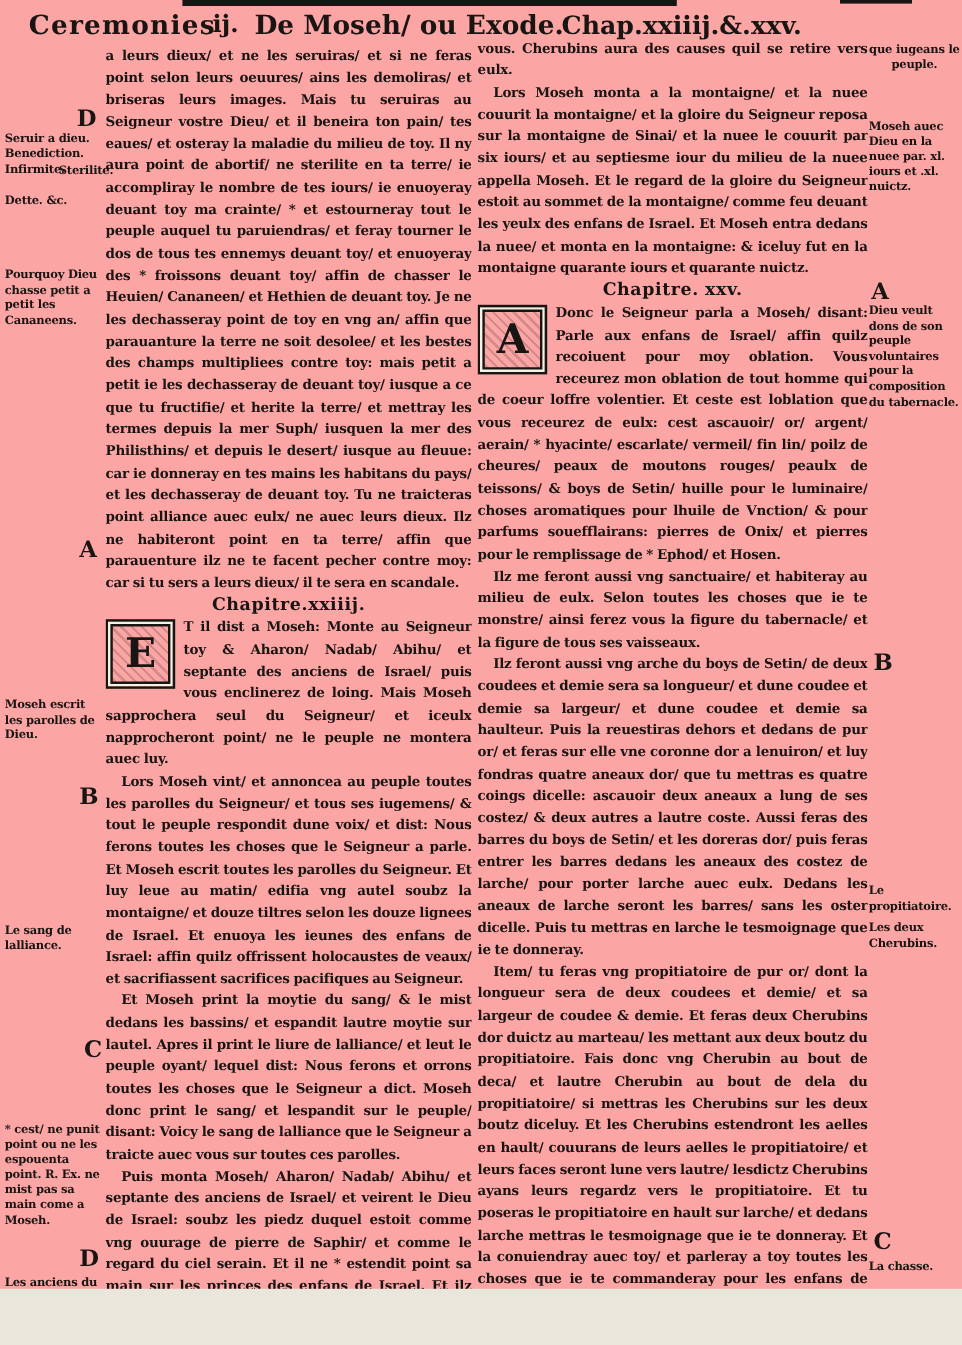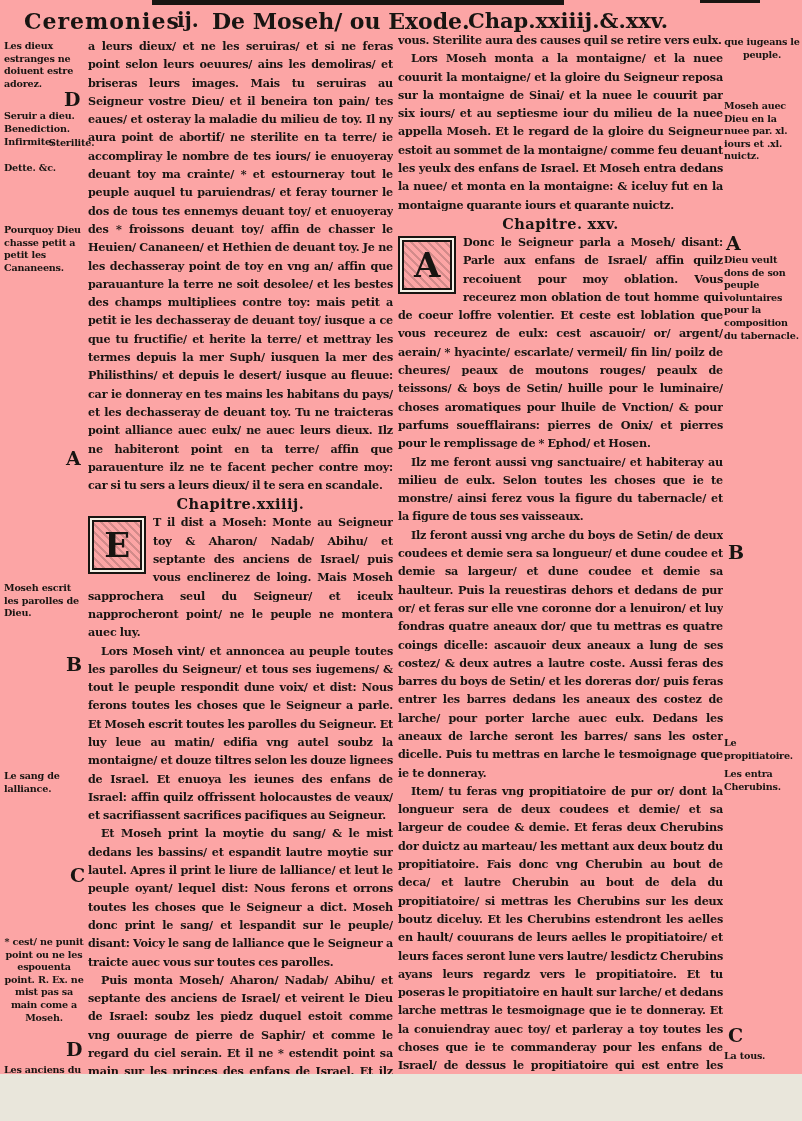--- a/index.html
+++ b/index.html
@@ -74,53 +74,52 @@
     <p class="noindent">
       <span class="dropcap">E</span><span>T il dist a Moseh: Monte au Seigneur toy &amp; Aharon/ Nadab/ Abihu/ et septante des anciens de Israel/ puis vous enclinerez de loing. Mais Moseh sapprochera seul du Seigneur/ et iceulx napprocheront point/ ne le peuple ne montera auec luy.</span>
     </p>
     <p>Lors Moseh vint/ et annoncea au peuple toutes les parolles du Seigneur/ et tous ses iugemens/ &amp; tout le peuple respondit dune voix/ et dist: Nous ferons toutes les choses que le Seigneur a parle. Et Moseh escrit toutes les parolles du Seigneur. Et luy leue au matin/ edifia vng autel soubz la montaigne/ et douze tiltres selon les douze lignees de Israel. Et enuoya les ieunes des enfans de Israel: affin quilz offrissent holocaustes de veaux/ et sacrifiassent sacrifices pacifiques au Seigneur.</p>
     <p>Et Moseh print la moytie du sang/ &amp; le mist dedans les bassins/ et espandit lautre moytie sur lautel. Apres il print le liure de lalliance/ et leut le peuple oyant/ lequel dist: Nous ferons et orrons toutes les choses que le Seigneur a dict. Moseh donc print le sang/ et lespandit sur le peuple/ disant: Voicy le sang de lalliance que le Seigneur a traicte auec vous sur toutes ces parolles.</p>
     <p>Puis monta Moseh/ Aharon/ Nadab/ Abihu/ et septante des anciens de Israel/ et veirent le Dieu de Israel: soubz les piedz duquel estoit comme vng ouurage de pierre de Saphir/ et comme le regard du ciel serain. Et il ne * estendit point sa main sur les princes des enfans de Israel. Et ilz veirent Dieu/ et mangerent &amp; beurent.</p>
     <p>Et le Seigneur dist a Moseh: Monte a moy en la montaigne/ et sois la/ et ie te donneray des tables de pierre/ la loy et commandement que iay escrit pour les enseigner. Lors Moseh se leua/ &amp; Jehosua son ministre/ et Moseh monta a la montaigne du Seigneur disant aux anciens: Attendez nous icy iusque a ce que nous retournions a vous/ et voicy Aharon &amp; Hur auec</p>
   </div>
 
   <div class="col col-right">
-    <p class="noindent">vous. Sterilite aura des causes quil se retire vers eulx.</p>
+    <p class="noindent">vous. Cherubins aura des causes quil se retire vers eulx.</p>
     <p>Lors Moseh monta a la montaigne/ et la nuee couurit la montaigne/ et la gloire du Seigneur reposa sur la montaigne de Sinai/ et la nuee le couurit par six iours/ et au septiesme iour du milieu de la nuee appella Moseh. Et le regard de la gloire du Seigneur estoit au sommet de la montaigne/ comme feu deuant les yeulx des enfans de Israel. Et Moseh entra dedans la nuee/ et monta en la montaigne: &amp; iceluy fut en la montaigne quarante iours et quarante nuictz.</p>
     <p class="chapter">Chapitre. xxv.</p>
     <p class="noindent">
       <span class="dropcap">A</span><span>Donc le Seigneur parla a Moseh/ disant: Parle aux enfans de Israel/ affin quilz recoiuent pour moy oblation. Vous receurez mon oblation de tout homme qui de coeur loffre volentier. Et ceste est loblation que vous receurez de eulx: cest ascauoir/ or/ argent/ aerain/ * hyacinte/ escarlate/ vermeil/ fin lin/ poilz de cheures/ peaux de moutons rouges/ peaulx de teissons/ &amp; boys de Setin/ huille pour le luminaire/ choses aromatiques pour lhuile de Vnction/ &amp; pour parfums souefflairans: pierres de Onix/ et pierres pour le remplissage de * Ephod/ et Hosen.</span>
     </p>
     <p>Ilz me feront aussi vng sanctuaire/ et habiteray au milieu de eulx. Selon toutes les choses que ie te monstre/ ainsi ferez vous la figure du tabernacle/ et la figure de tous ses vaisseaux.</p>
     <p>Ilz feront aussi vng arche du boys de Setin/ de deux coudees et demie sera sa longueur/ et dune coudee et demie sa largeur/ et dune coudee et demie sa haulteur. Puis la reuestiras dehors et dedans de pur or/ et feras sur elle vne coronne dor a lenuiron/ et luy fondras quatre aneaux dor/ que tu mettras es quatre coings dicelle: ascauoir deux aneaux a lung de ses costez/ &amp; deux autres a lautre coste. Aussi feras des barres du boys de Setin/ et les doreras dor/ puis feras entrer les barres dedans les aneaux des costez de larche/ pour porter larche auec eulx. Dedans les aneaux de larche seront les barres/ sans les oster dicelle. Puis tu mettras en larche le tesmoignage que ie te donneray.</p>
     <p>Item/ tu feras vng propitiatoire de pur or/ dont la longueur sera de deux coudees et demie/ et sa largeur de coudee &amp; demie. Et feras deux Cherubins dor duictz au marteau/ les mettant aux deux boutz du propitiatoire. Fais donc vng Cherubin au bout de deca/ et lautre Cherubin au bout de dela du propitiatoire/ si mettras les Cherubins sur les deux boutz diceluy. Et les Cherubins estendront les aelles en hault/ couurans de leurs aelles le propitiatoire/ et leurs faces seront lune vers lautre/ lesdictz Cherubins ayans leurs regardz vers le propitiatoire. Et tu poseras le propitiatoire en hault sur larche/ et dedans larche mettras le tesmoignage que ie te donneray. Et la conuiendray auec toy/ et parleray a toy toutes les choses que ie te commanderay pour les enfans de Israel/ de dessus le propitiatoire qui est entre les deux Cherubins/ sur larche du tesmoignage.</p>
     <p>Item/ tu feras vne table du boys de Setin/ sa longueur sera de deux coudees/ sa largeur dune coudee/ &amp; sa haulteur de coudee &amp; demie/ laquelle doreras de fin or/ &amp; luy feras vng cordonnement dor a lentour/ tu luy feras aussi a lenuiron</p>
 
   </div>
 
-  <div class="mnote mnote-left" style="top:40px;">Les dieux estranges ne doiuent estre adorez.</div>
   <div class="mletter" style="left:64px;top:90px;">D</div>
   <div class="mnote mnote-left" style="top:110px;">Seruir a dieu.</div>
   <div class="mnote mnote-left" style="top:123px;">Benediction.</div>
   <div class="mnote mnote-left" style="top:136px;">Infirmite.</div>
   <div class="mnote mnote-left" style="top:137px;margin-left:45px;">Sterilite.</div>
   <div class="mnote mnote-left" style="top:162px;">Dette. &amp;c.</div>
   <div class="mnote mnote-left" style="top:224px;">Pourquoy Dieu chasse petit a petit les Cananeens.</div>
   <div class="mletter" style="left:66px;top:449px;">A</div>
   <div class="mnote mnote-left" style="top:582px;">Moseh escrit les parolles de Dieu.</div>
   <div class="mletter" style="left:66px;top:655px;">B</div>
   <div class="mnote mnote-left" style="top:770px;">Le sang de lalliance.</div>
   <div class="mletter" style="left:70px;top:866px;">C</div>
-  <div class="mnote mnote-left" style="top:936px;text-align:center;">* cest/ ne punit point ou ne les espouenta point. R. Ex. ne mist pas sa main come a Moseh.</div>
+  <div class="mnote mnote-left" style="top:936px;">* cest/ ne punit point ou ne les espouenta point. R. Ex. ne mist pas sa main come a Moseh.</div>
   <div class="mletter" style="left:66px;top:1040px;">D</div>
   <div class="mnote mnote-left" style="top:1064px;">Les anciens du peuple au pied de la montai-</div>
 
   <div class="mnote mnote-right" style="top:36px;text-align:center;">que iugeans le peuple.</div>
   <div class="mnote mnote-right" style="top:100px;">Moseh auec Dieu en la nuee par. xl. iours et .xl. nuictz.</div>
   <div class="mletter" style="left:726px;top:234px;">A</div>
   <div class="mnote mnote-right" style="top:254px;">Dieu veult dons de son peuple voluntaires pour la composition du tabernacle.</div>
   <div class="mletter" style="left:728px;top:543px;">B</div>
   <div class="mnote mnote-right" style="top:737px;">Le propitiatoire.</div>
-  <div class="mnote mnote-right" style="top:768px;">Les entra Cherubins.</div>
+  <div class="mnote mnote-right" style="top:768px;">Les deux Cherubins.</div>
   <div class="mletter" style="left:728px;top:1026px;">C</div>
-  <div class="mnote mnote-right" style="top:1050px;">La tous.</div>
+  <div class="mnote mnote-right" style="top:1050px;">La chasse.</div>
 
 </div>
 
 </body></html>

